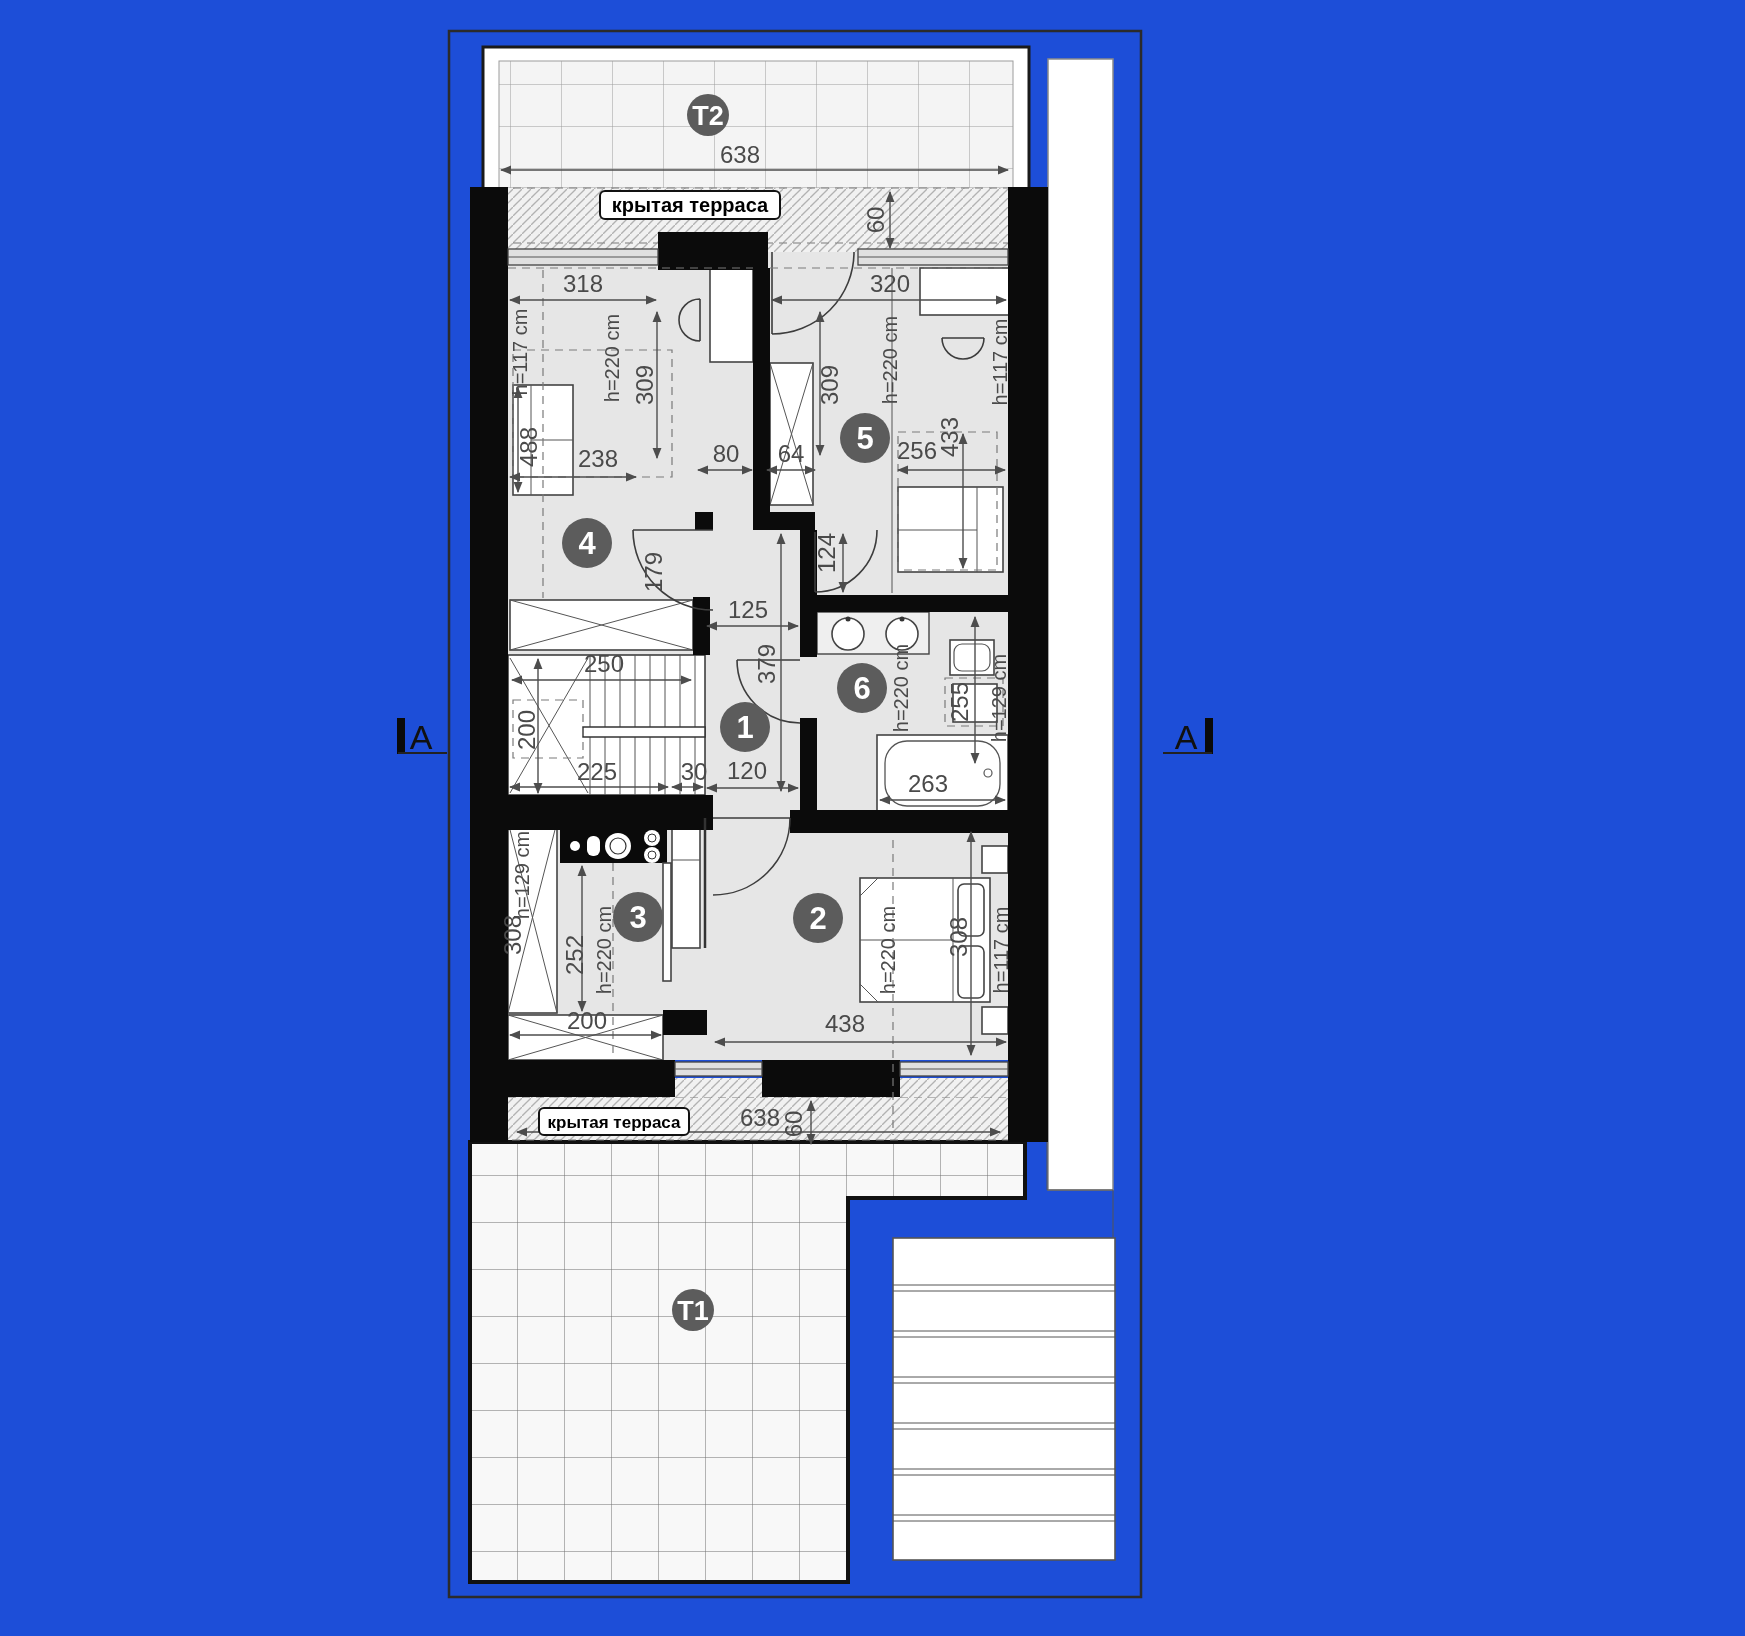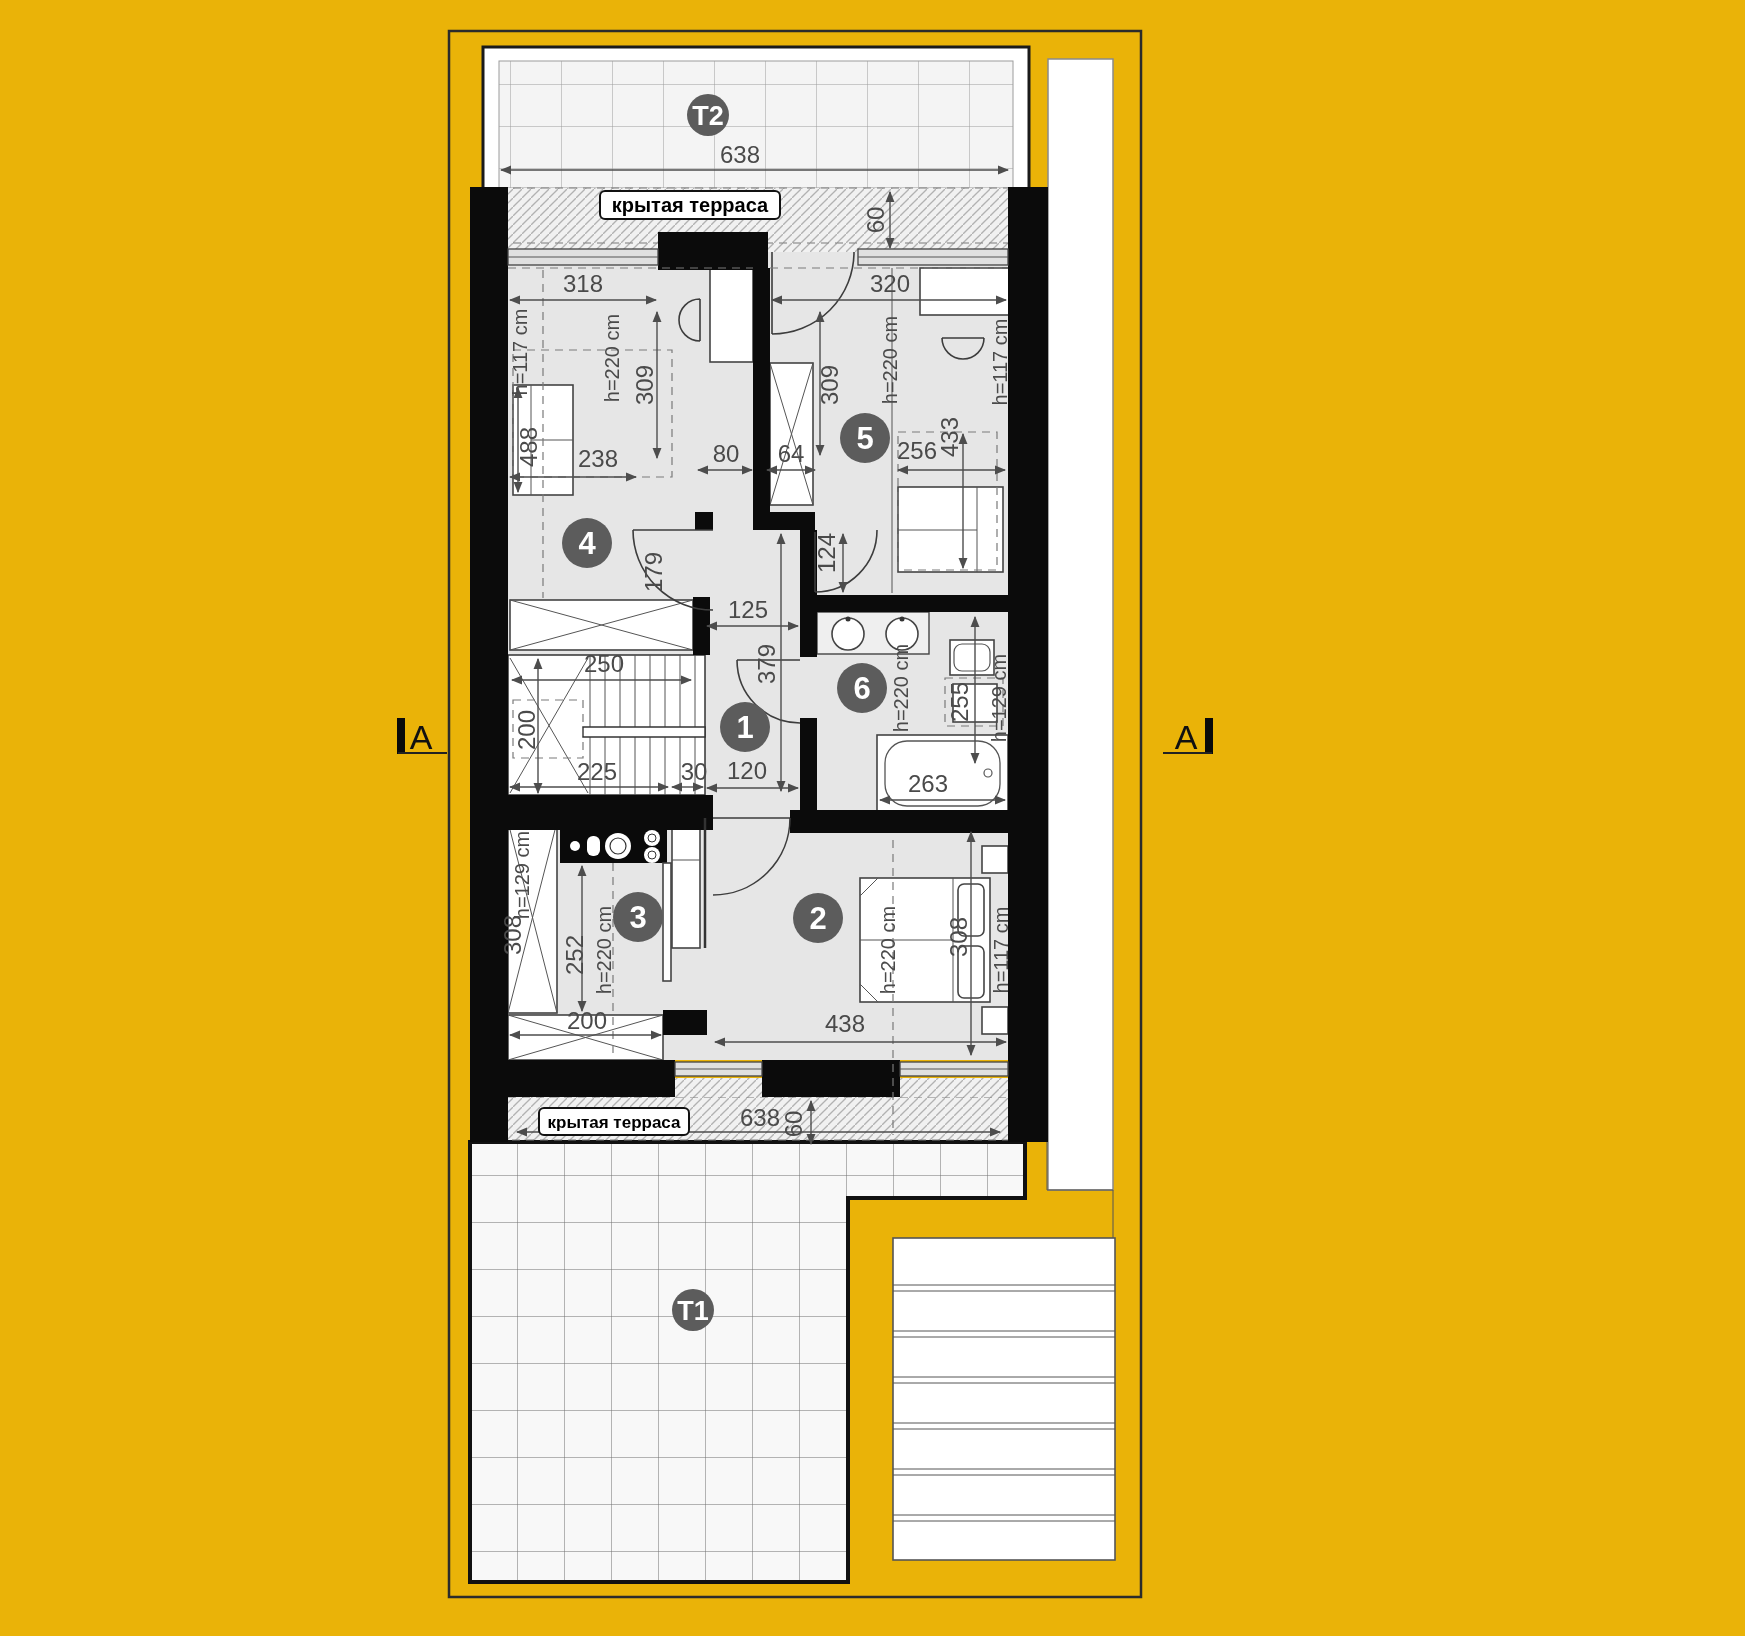--- a/index.html
+++ b/index.html
@@ -1,16 +1,16 @@
 <!DOCTYPE html>
 <html><head>
 <meta charset="utf-8">
 <style>
   html,body{margin:0;padding:0;background:#fff;width:1745px;height:1636px;overflow:hidden;}
-  .stage{position:relative;width:1745px;height:1636px;background:#eab308;font-family:"Liberation Sans",sans-serif;}
+  .stage{position:relative;width:1745px;height:1636px;background:#1d4ed8;font-family:"Liberation Sans",sans-serif;}
   svg{position:absolute;left:0;top:0;}
   text{font-family:"Liberation Sans",sans-serif;fill:#4a4a4a;}
   .dn{font-size:24px;text-anchor:middle;}
   .dh{font-size:20px;text-anchor:middle;}
   .badge-t{font-size:27px;font-weight:bold;fill:#fff;text-anchor:middle;}
   .badge-n{font-size:31px;font-weight:bold;fill:#fff;text-anchor:middle;}
   .terr-lbl{font-size:20px;font-weight:bold;fill:#000;text-anchor:middle;}
   .sect{font-size:34px;fill:#111;text-anchor:middle;}
   .thin{stroke:#555;stroke-width:1;fill:none;}
   .dash{stroke:#7a7a7a;stroke-width:1.2;fill:none;stroke-dasharray:8 6;}

